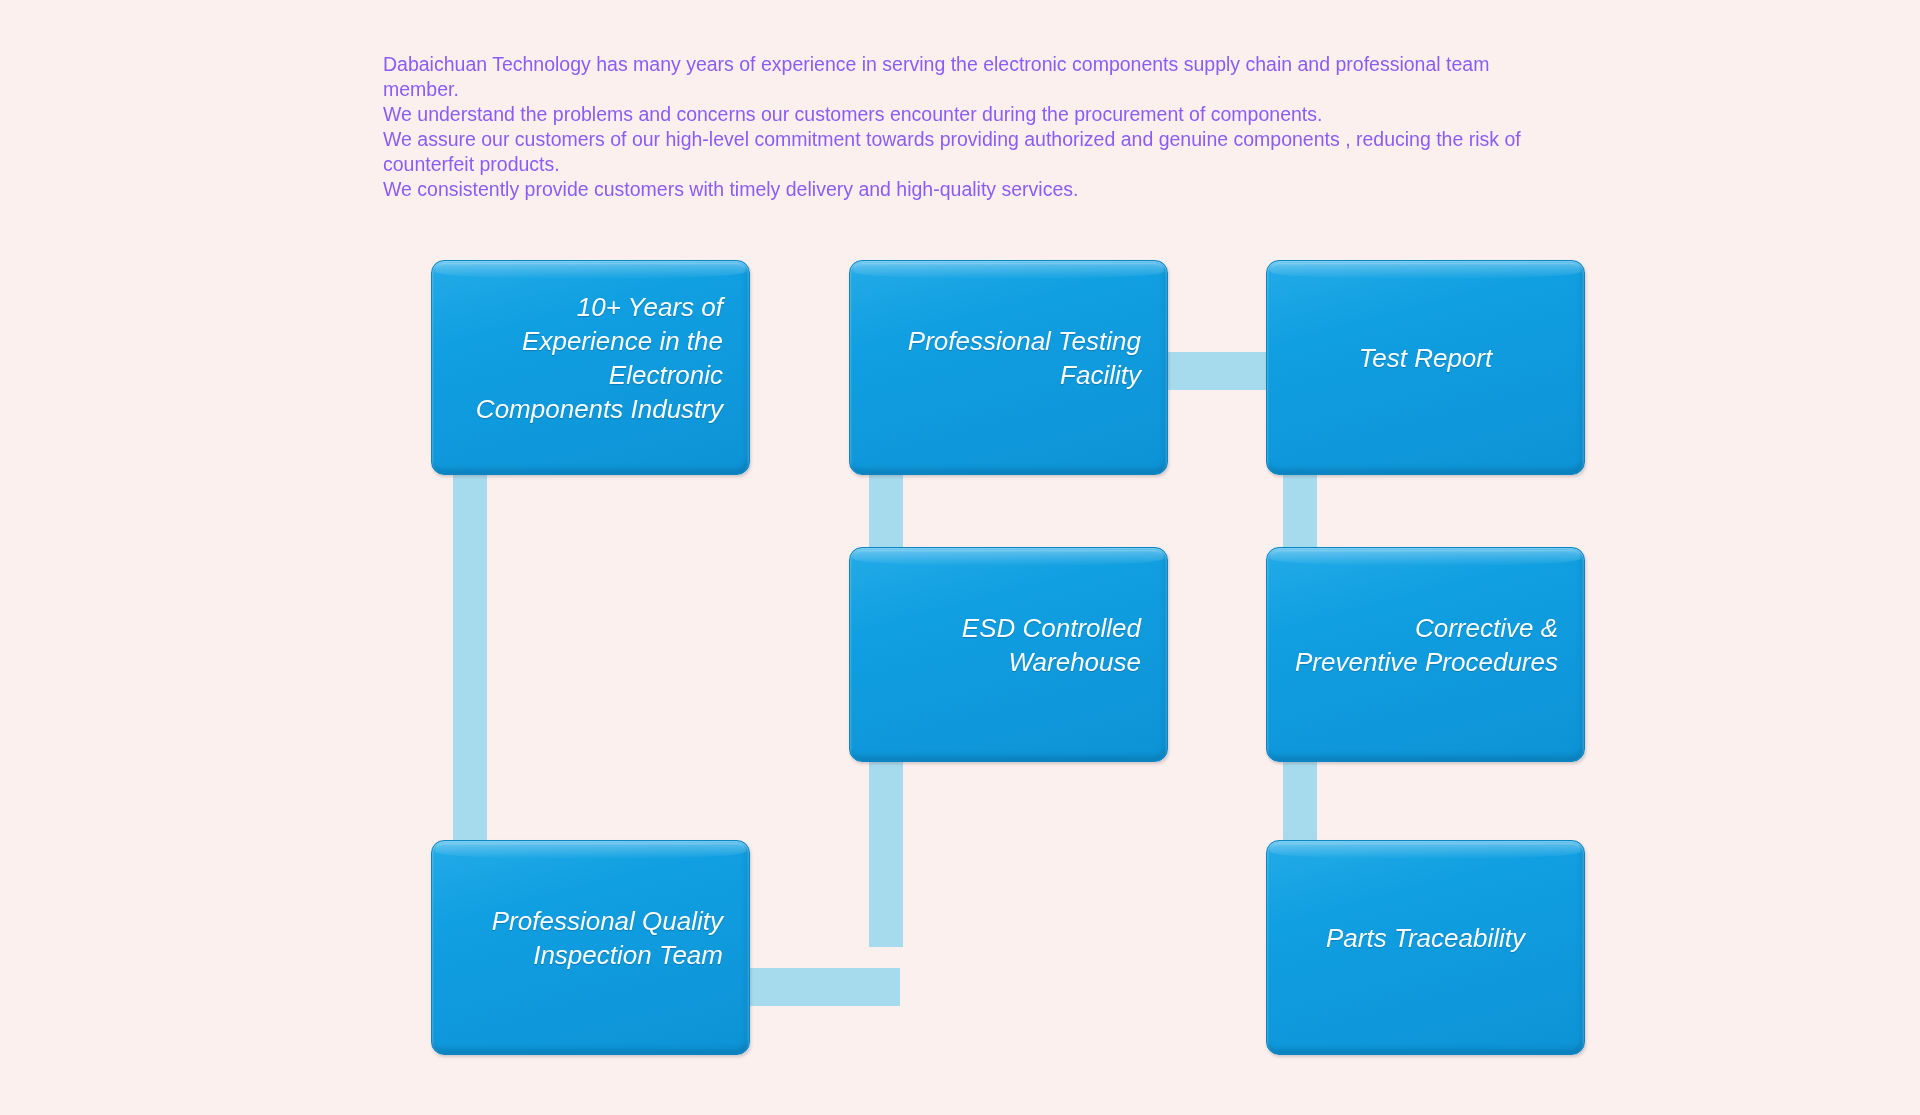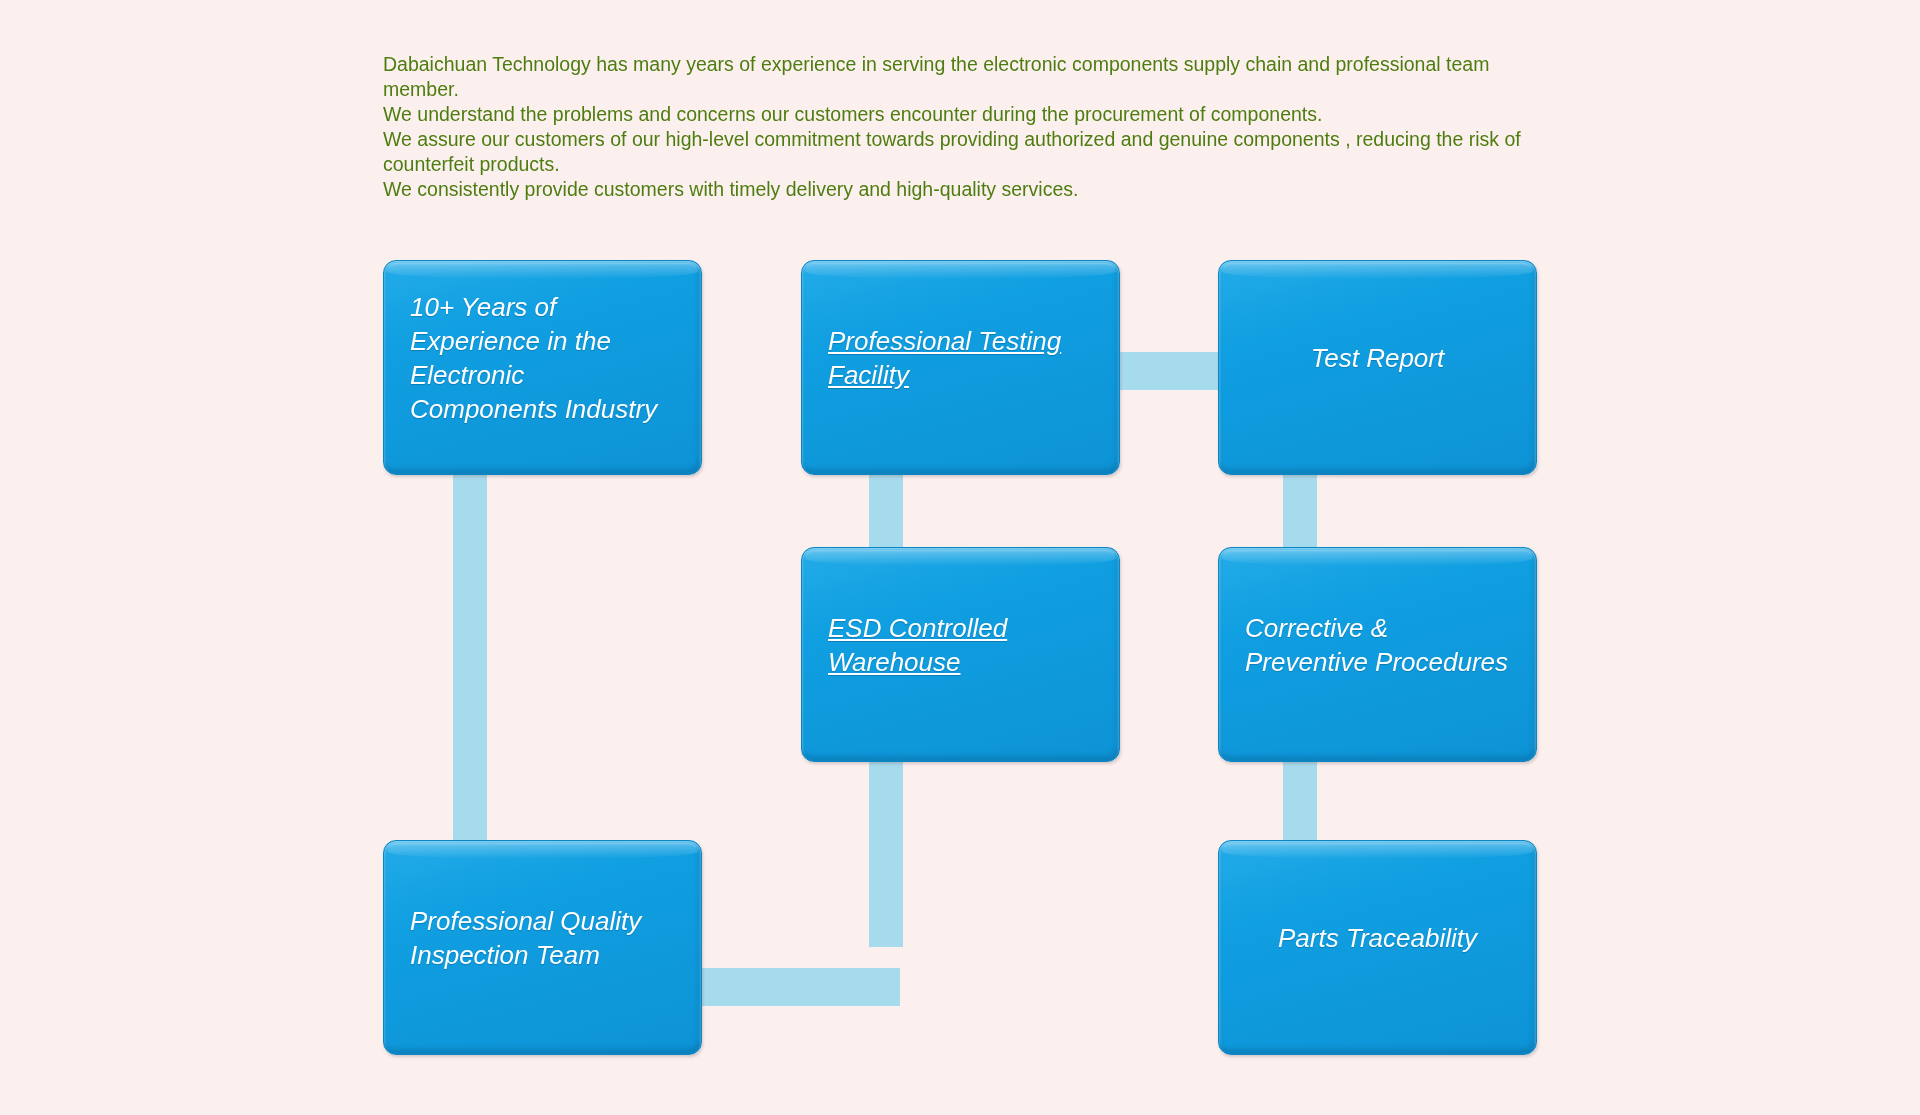--- a/index.html
+++ b/index.html
@@ -16,21 +16,21 @@
     width: 1920px;
     height: 1115px;
   }
 
   
   .intro {
     position: absolute;
     left: 383px;
     top: 52px;
     width: 1185px;
-    color: #4d7c0f;
+    color: #8b5cf6;
     font-size: 19.5px;
     line-height: 25px;
     font-weight: 400;
   }
   .intro p { margin: 0; }
 
   
   .connector {
     position: absolute;
     background: #A6DBEE;
@@ -54,39 +54,40 @@
     background: linear-gradient(165deg, #23abe8 0%, #109fe1 30%, #0d93d6 100%);
     border: 1px solid #0a86c5;
     border-radius: 13px;
     box-shadow:
       inset 0 2px 3px rgba(255,255,255,0.5),
       inset -2px -5px 5px rgba(8,104,156,0.45),
       1px 2px 3px rgba(120,105,115,0.3);
     display: flex;
     align-items: center;
     justify-content: center;
-    text-align: left;
+    text-align: right;
     color: #ffffff;
     font-style: italic;
     font-size: 26px;
     line-height: 34px;
     padding: 8px 26px 28px 26px;
     text-shadow: 0 1px 1px rgba(0,70,110,0.35);
+    margin-left: 48px;
   }
   .box::before {
     content: "";
     position: absolute;
     top: 2px; left: 3px; right: 3px;
     height: 16px;
     border-radius: 11px 11px 60% 60%;
     background: linear-gradient(180deg, rgba(255,255,255,0.30), rgba(255,255,255,0));
     pointer-events: none;
   }
   .col0 { left: 383px; }
-  .col1 { left: 801px; text-decoration: underline; }
+  .col1 { left: 801px; }
   .col2 { left: 1218px; }
   .row0 { top: 260px; }
   .row1 { top: 547px; }
   .row2 { top: 840px; }
 </style>
 </head>
 <body>
 
 <div class="stage">
 

